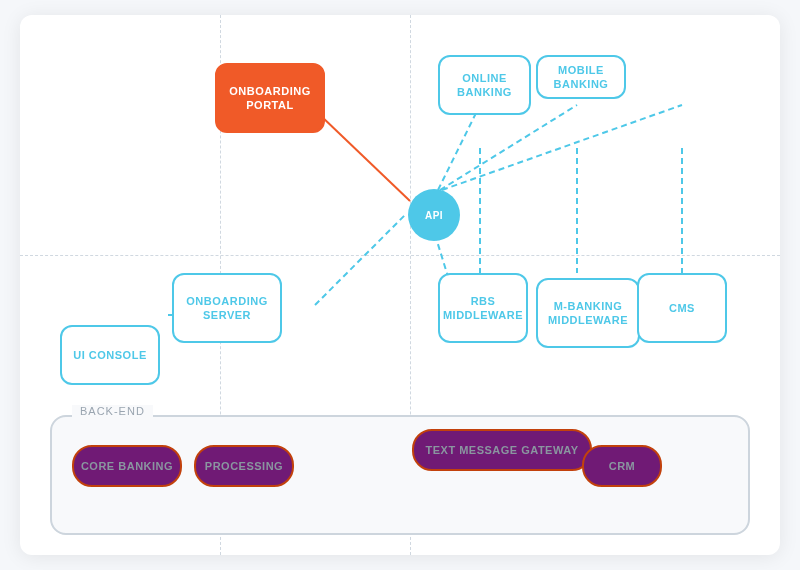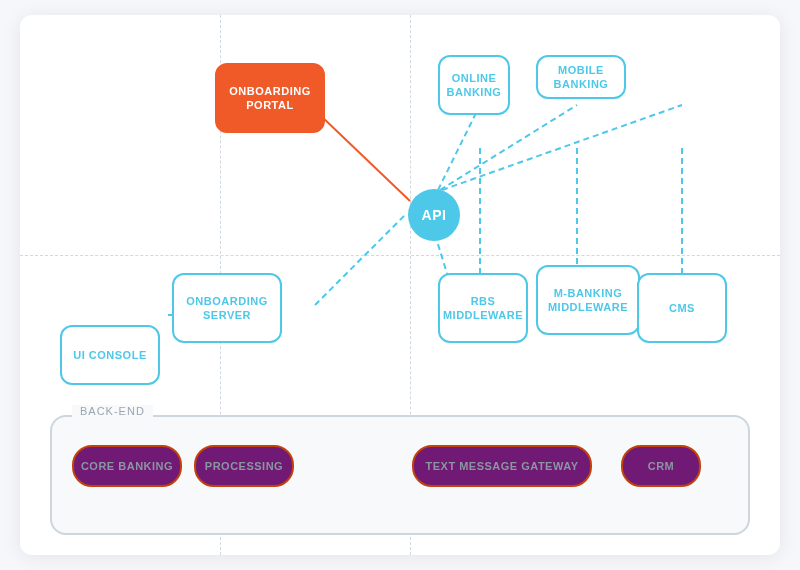--- a/index.html
+++ b/index.html
@@ -54,21 +54,21 @@
       background: #f05a28;
       border: 2px solid #f05a28;
       color: white;
     }
     .node-api {
       background: #4ec8e8;
       color: white;
       border-radius: 50%;
       width: 52px;
       height: 52px;
-      font-size: 14px;
+      font-size: 10px;
       font-weight: 700;
     }
 
     
     .backend-section {
       position: absolute;
       bottom: 20px;
       left: 30px;
       right: 30px;
       height: 120px;
@@ -148,21 +148,21 @@
 
   <div class="node node-orange" style="left: 195px; top: 48px; width: 110px; height: 70px;">
     <span style="white-space:pre-line;">ONBOARDING
 PORTAL</span>
   </div>
 
   <div class="node node-api" style="left: 388px; top: 174px;">
     <span>API</span>
   </div>
 
-  <div class="node node-blue" style="left: 418px; top: 40px; width: 72px; height: 60px;">
+  <div class="node node-blue" style="left: 418px; top: 40px; width: 93px; height: 60px;">
     <span style="white-space:pre-line;">ONLINE
 BANKING</span>
   </div>
 
   <div class="node node-blue" style="left: 516px; top: 40px; width: 90px; height: 44px;">
     <span style="white-space:pre-line;">MOBILE
 BANKING</span>
   </div>
 
 
@@ -173,41 +173,41 @@
   <div class="node node-blue" style="left: 152px; top: 258px; width: 110px; height: 70px;">
     <span style="white-space:pre-line;">ONBOARDING
 SERVER</span>
   </div>
 
   <div class="node node-blue" style="left: 418px; top: 258px; width: 90px; height: 70px;">
     <span style="white-space:pre-line;">RBS
 MIDDLEWARE</span>
   </div>
 
-  <div class="node node-blue" style="left: 516px; top: 250px; width: 104px; height: 70px;">
+  <div class="node node-blue" style="left: 516px; top: 263px; width: 104px; height: 70px;">
     <span style="white-space:pre-line;">M-BANKING
 MIDDLEWARE</span>
   </div>
 
   <div class="node node-blue" style="left: 617px; top: 258px; width: 90px; height: 70px;">
     <span style="white-space:pre-line;">CMS</span>
   </div>
 
   <div class="backend-section">
     <span class="backend-label">BACK-END</span>
 
     <div class="node-backend" style="left: 20px; top: 28px; width: 110px; height: 42px;">
       <span>CORE BANKING</span>
     </div>
 
     <div class="node-backend" style="left: 142px; top: 28px; width: 100px; height: 42px;">
       <span>PROCESSING</span>
     </div>
 
-    <div class="node-backend" style="left: 360px; top: 28px; width: 180px; height: 42px;">
+    <div class="node-backend" style="left: 360px; top: 12px; width: 180px; height: 42px;">
       <span>TEXT MESSAGE GATEWAY</span>
     </div>
 
-    <div class="node-backend" style="left: 569px; top: 28px; width: 80px; height: 42px;">
+    <div class="node-backend" style="left: 530px; top: 28px; width: 80px; height: 42px;">
       <span>CRM</span>
     </div>
   </div>
 </div>
 
 </body></html>

